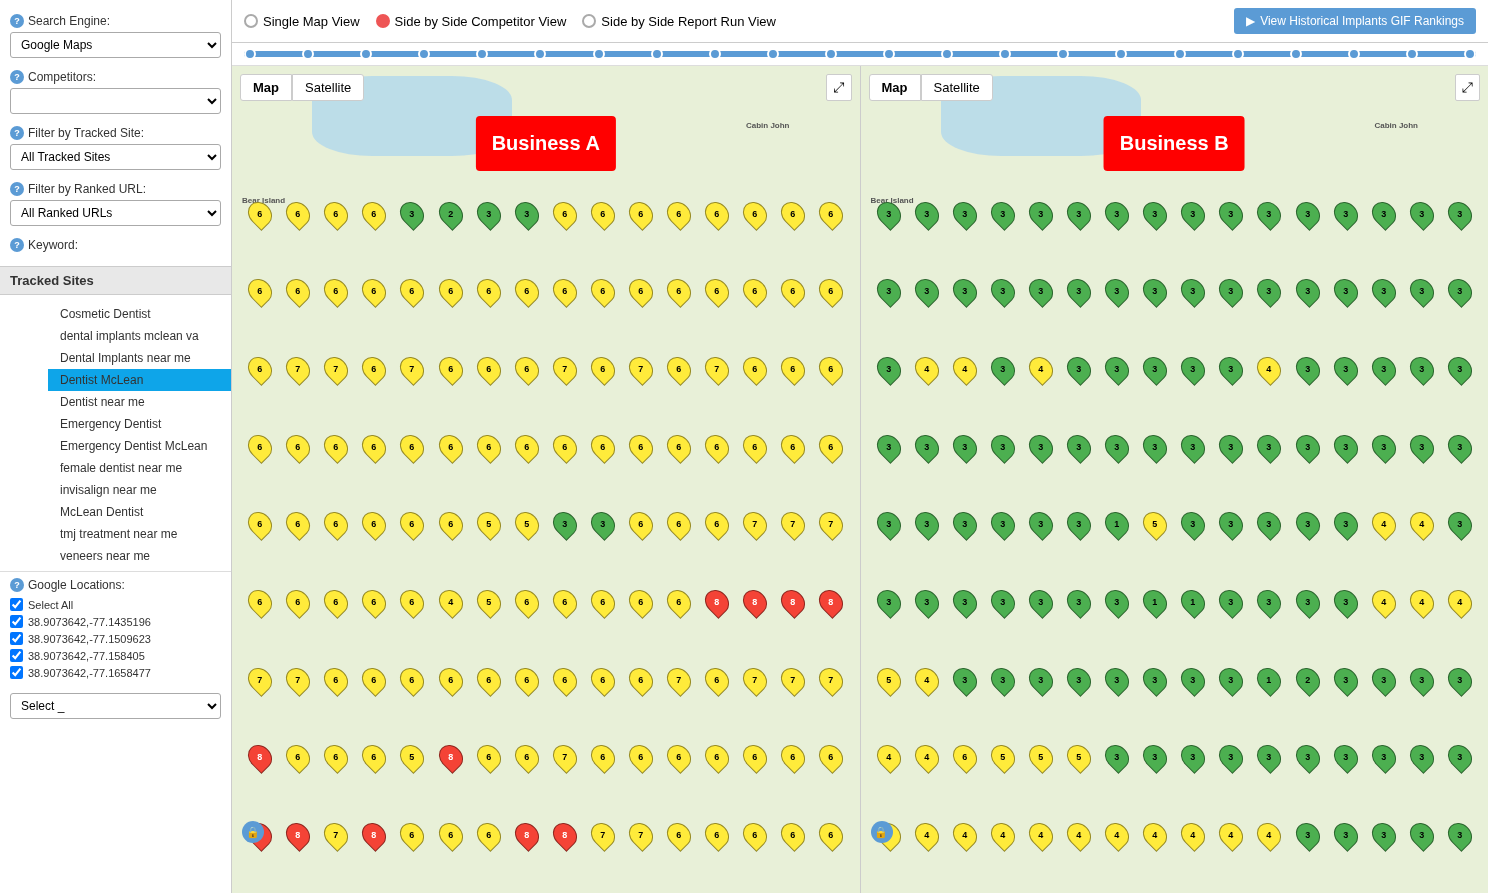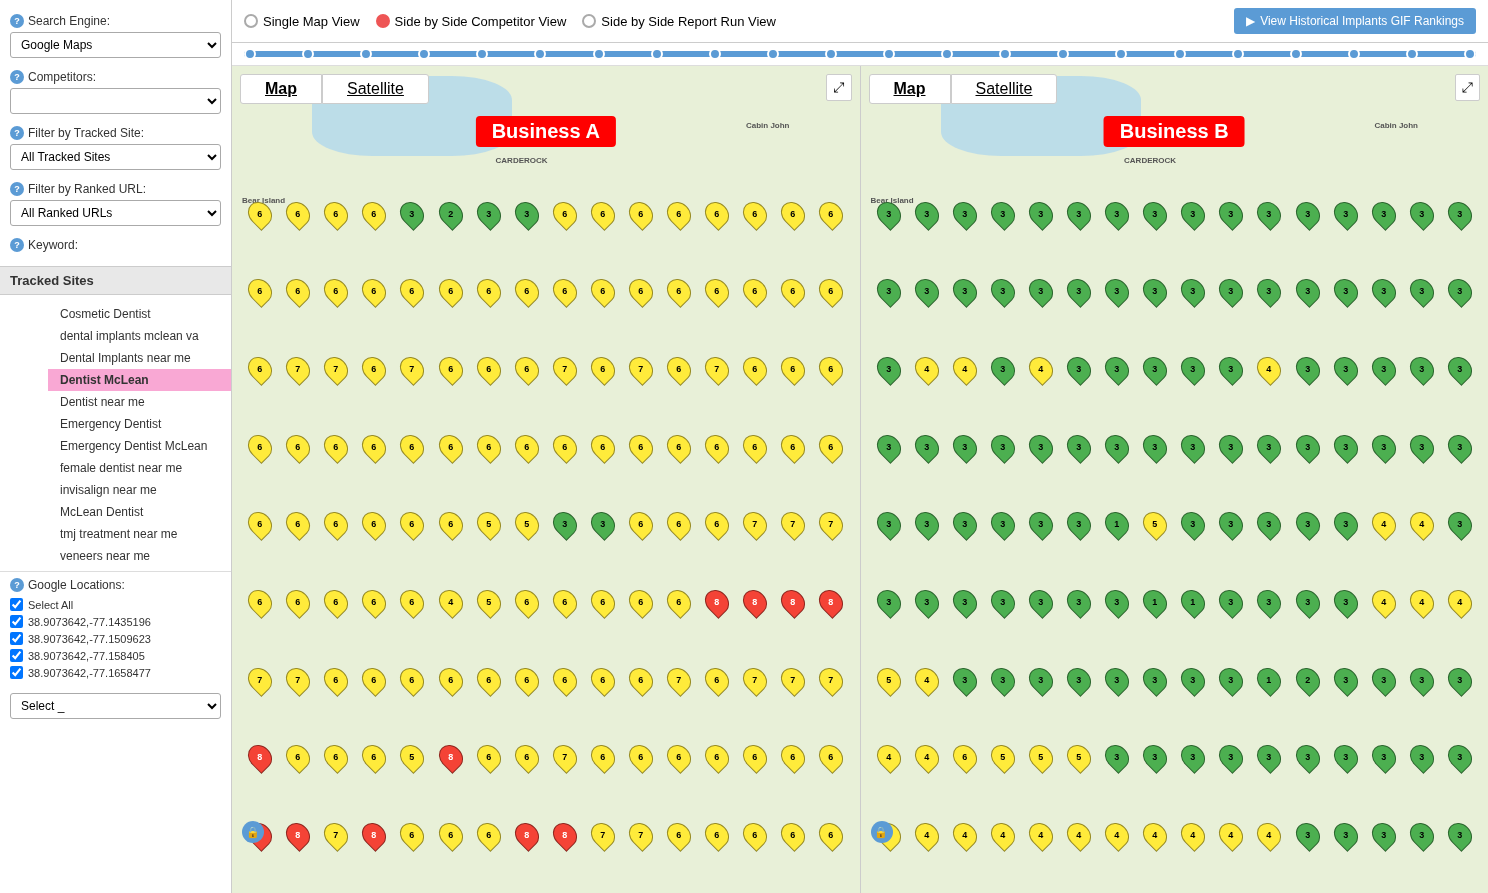--- a/index.html
+++ b/index.html
@@ -62,22 +62,22 @@
       padding: 4px 0;
       margin-left: 48px;
     }
     .keyword-item {
       padding: 4px 12px;
       cursor: pointer;
       color: #333;
       font-size: 12px;
     }
     .keyword-item.active {
-      background: #f9a8d4;
-      font-weight: bold;
+      background: #0ea5e9;
+      font-weight: normal;
     }
     .google-locations-section {
       padding: 6px 10px;
       border-top: 1px solid #ddd;
     }
     .checkbox-item {
       display: flex;
       align-items: center;
       gap: 5px;
       padding: 2px 0;
@@ -193,24 +193,23 @@
       position: absolute;
       top: 8px;
       left: 8px;
       z-index: 10;
       display: flex;
       gap: 0;
     }
     .map-btn {
       background: #fff;
       border: 1px solid #ccc;
-      padding: 5px 24px;
-      font-size: 16px;
+      padding: 5px 12px;
+      font-size: 13px;
       cursor: pointer;
-      text-decoration: underline;
     }
     .map-btn:first-child { border-radius: 3px 0 0 3px; }
     .map-btn:last-child { border-radius: 0 3px 3px 0; }
     .map-btn.active { font-weight: bold; }
     
     .map-expand {
       position: absolute;
       top: 8px;
       right: 8px;
       z-index: 10;
@@ -225,21 +224,21 @@
     .map-label {
       position: absolute;
       top: 50px;
       left: 50%;
       transform: translateX(-50%);
       z-index: 10;
       background: red;
       color: white;
       font-size: 20px;
       font-weight: bold;
-      padding: 4px 16px;
+      padding: 16px 16px;
       border-radius: 4px;
     }
     
     
     .map-bg {
       width: 100%;
       height: 100%;
       background: #e8f0d8;
       position: relative;
       overflow: hidden;

